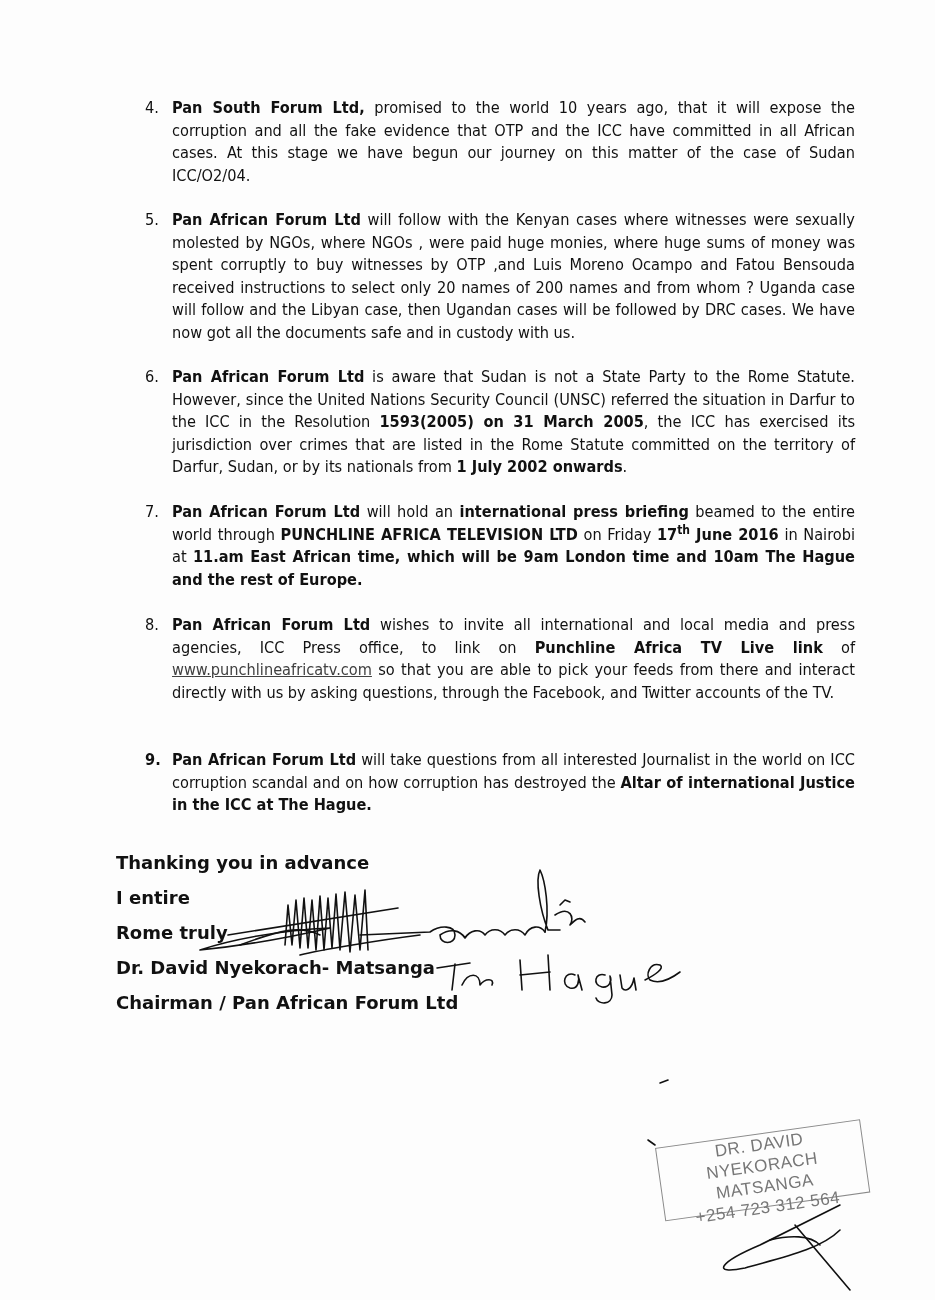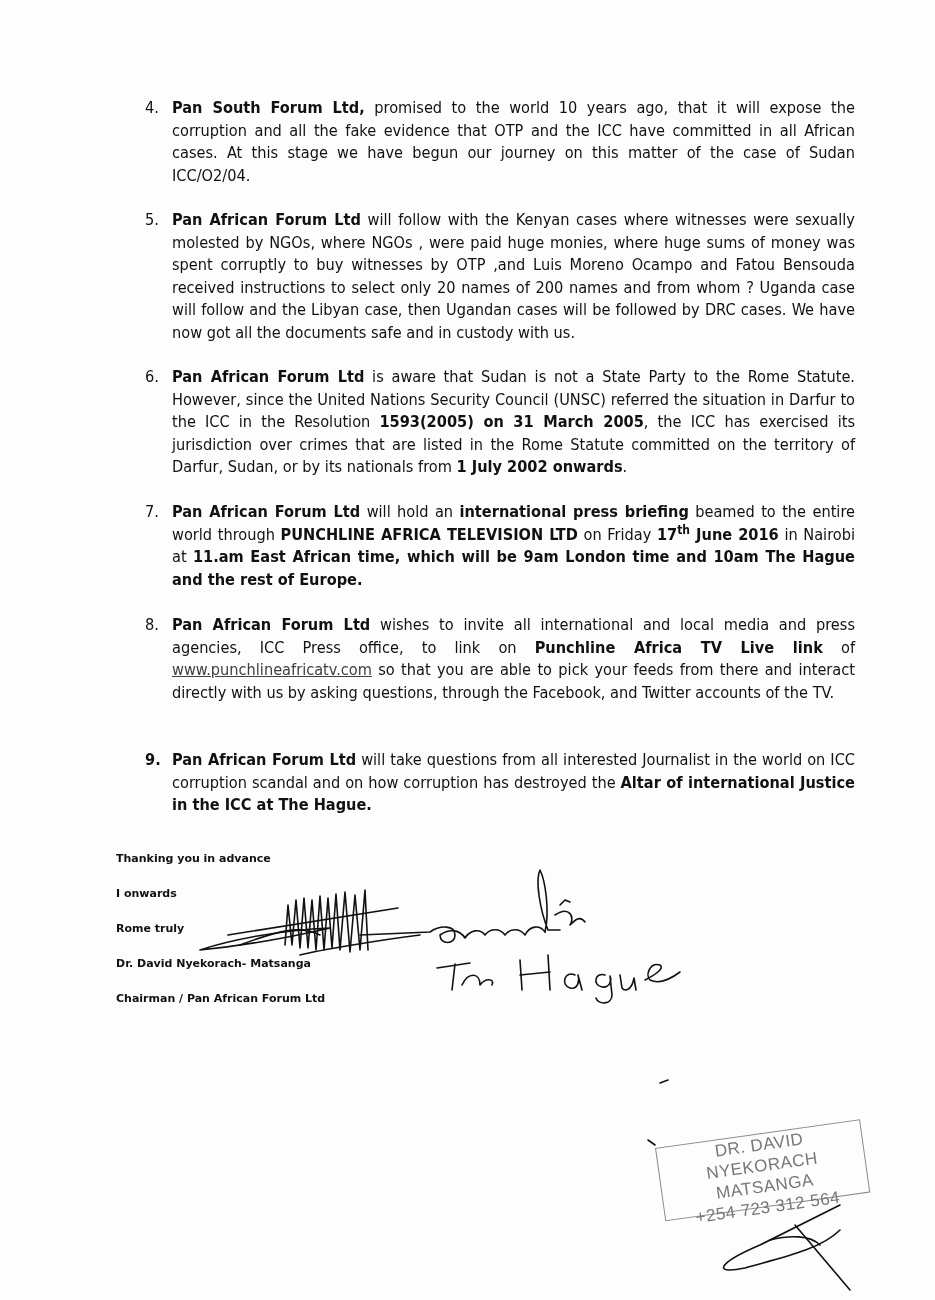--- a/index.html
+++ b/index.html
@@ -5,21 +5,21 @@
   html, body { margin: 0; padding: 0; background: #ffffff; }
   body { width: 935px; height: 1300px; position: relative; overflow: hidden; color: #111; }
   .page { position: absolute; left: 0; top: 0; width: 935px; height: 1300px; background: #fdfdfd; }
   .txt { font-family: "DejaVu Sans Condensed", "DejaVu Sans", sans-serif; font-size: 16.2px; line-height: 22.6px; }
   .item { position: absolute; left: 145px; width: 710px; }
   .num { position: absolute; left: 0; top: 0; width: 26px; }
   .body { margin-left: 27px; text-align: justify; }
   b, .b { font-weight: bold; }
   sup { font-size: 12px; line-height: 0; vertical-align: 6px; }
   a.link { color: #404040; text-decoration: underline; }
-  .closing { position: absolute; left: 116px; font-family: "DejaVu Sans", sans-serif; font-weight: bold; font-size: 11px; }
+  .closing { position: absolute; left: 116px; font-family: "DejaVu Sans", sans-serif; font-weight: bold; font-size: 18px; }
   .stamp { position: absolute; left: 655px; top: 1148px; width: 205px; height: 72px; border: 1.5px solid #8a8a8a; transform: rotate(-8deg); transform-origin: left top; color: #777; font-family: "Liberation Sans", sans-serif; text-align: center; }
   .stamp div { font-size: 17px; line-height: 21px; letter-spacing: 0.5px; }
   svg.sig { position: absolute; left: 0; top: 0; }
 </style>
 </head>
 <body>
 
 <div class="page">
 
   <div class="item txt" style="top:97px;">
@@ -46,21 +46,21 @@
     <span class="num">8.</span>
     <div class="body"><span class="b">Pan African Forum Ltd</span><span> wishes to invite all international and local media and press agencies, ICC Press office, to link on </span><span class="b">Punchline Africa TV Live link</span><span> of </span><a class="link">www.punchlineafricatv.com</a><span>  so that you are able to pick your feeds from there and interact directly with us by asking  questions, through the Facebook, and Twitter accounts of the TV.</span></div>
   </div>
 
   <div class="item txt" style="top:749px;">
     <span class="num b">9.</span>
     <div class="body"><span class="b">Pan African Forum Ltd</span><span> will take questions from all interested Journalist in the world on ICC corruption scandal and on how corruption has destroyed the </span><span class="b">Altar of international Justice in the ICC at The Hague.</span></div>
   </div>
 
   <div class="closing" style="top:852px;">Thanking you in advance</div>
-  <div class="closing" style="top:887px;">I onwards</div>
+  <div class="closing" style="top:887px;">I entire</div>
   <div class="closing" style="top:922px;">Rome truly</div>
   <div class="closing" style="top:992px;">Chairman / Pan African Forum Ltd</div>
   <div class="closing" style="top:957px;">Dr. David Nyekorach- Matsanga</div>
 
 
   <svg class="sig" width="935" height="1300">
     <g fill="none" stroke="#111" stroke-width="1.6" stroke-linecap="round" stroke-linejoin="round">
       <path d="M228,935 L398,908"></path>
       <path d="M200,950 C230,940 280,930 330,928 C300,935 250,945 200,950"></path>
       <path d="M240,945 C280,930 300,925 320,935"></path>

